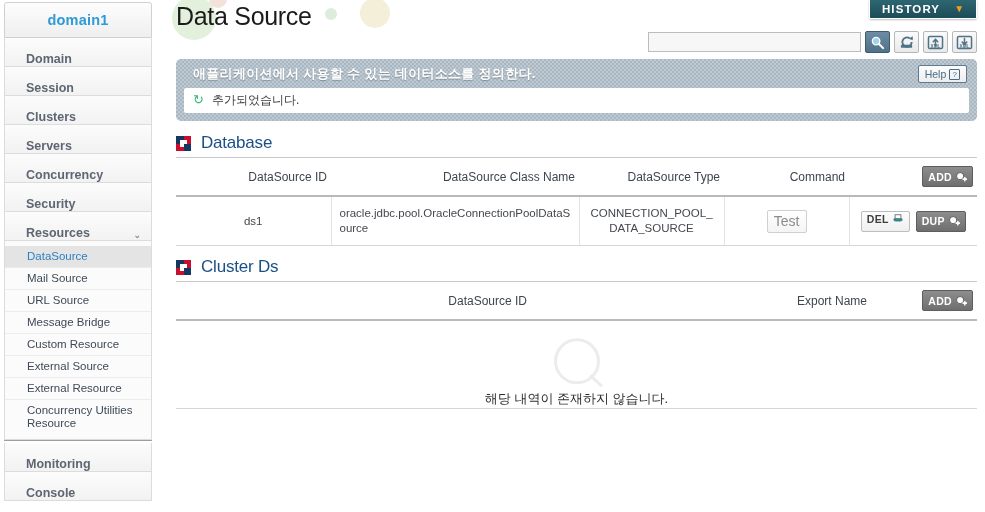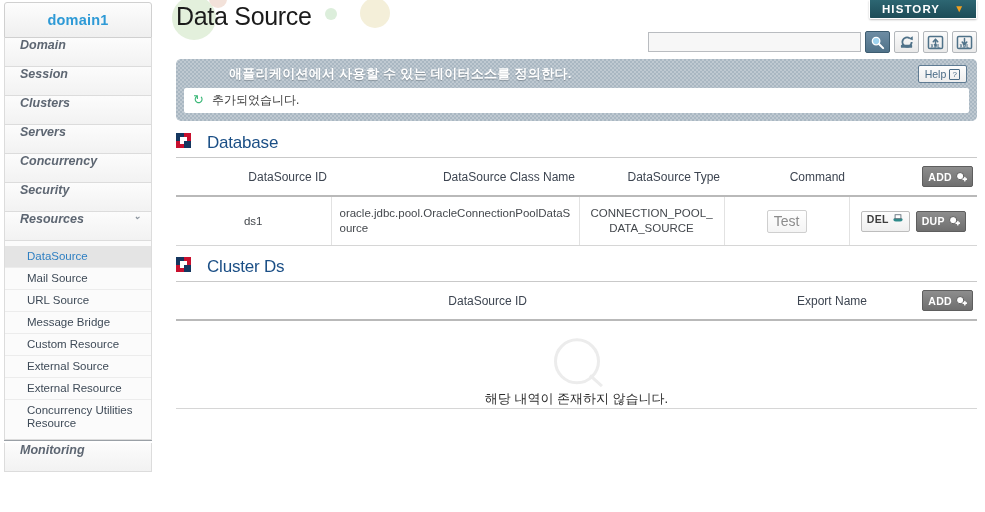--- a/index.html
+++ b/index.html
@@ -35,27 +35,26 @@
     font-weight: bold;
     color: #2e9ad6;
     letter-spacing: .2px;
   }
   .nav-item {
     height: 29px;
     background: linear-gradient(to bottom, #fcfcfc 0%, #f2f2f2 100%);
     border: 1px solid #dcdcdc;
     border-top: none;
     display: flex;
-    align-items: flex-start;
-    padding-left: 15px;
+    align-items: flex-end;
+    padding-left: 21px;
     font-size: 12.5px;
     color: #5d6672;
     font-weight: bold;
     position: relative;
-    font-style: italic;
   }
   .nav-item.expanded { color: #5d6672; }
   .chev {
     position: absolute;
     right: 10px;
     font-size: 9px;
     color: #8b949e;
     line-height: 1;
   }
   .sub-wrap {
@@ -178,21 +177,20 @@
     background-size: 4px 4px;
     background-position: 0 0, 2px 2px;
     border-radius: 5px;
     padding: 6px 8px 8px 8px;
   }
   .banner-head {
     display: flex;
     align-items: center;
     justify-content: space-between;
     padding: 0 2px 5px 9px;
-    margin-left: 36px;
   }
   .banner-title {
     color: #ffffff;
     font-size: 13px;
     font-weight: bold;
     text-shadow: 0 1px 1px rgba(90,100,110,.55);
     letter-spacing: .3px;
   }
   .help-btn {
     width: 49px; height: 18px;
@@ -230,21 +228,22 @@
     width: 13px; height: 13px;
     color: #3cb878;
     font-size: 13px;
     line-height: 12px;
   }
 
   
   .section { position: absolute; left: 8px; width: 801px; }
   .sec-head {
     display: flex;
-    gap: 16px;
+    align-items: center;
+    gap: 10px;
     padding-bottom: 4px;
   }
   .sec-icon {
     width: 15px; height: 15px;
     position: relative;
     background: #c8102e;
     flex: none;
   }
   .sec-icon::before {
     content: "";
@@ -430,20 +429,23 @@
       </div>
       <div class="sub-item tall">
         <span>Concurrency Utilities Resource</span>
       </div>
     </div>
 
     <div class="nav-sep"></div>
 
     <div class="nav-item">
       <span>Monitoring</span>
+    </div>
+    <div class="nav-item">
+      <span>Console</span>
     </div>
   </div>
 
   <div id="main">
 
     <div class="title-zone">
       <div class="deco deco-a"></div>
       <div class="deco deco-b"></div>
       <div class="deco deco-c"></div>
       <div class="deco deco-d"></div>

